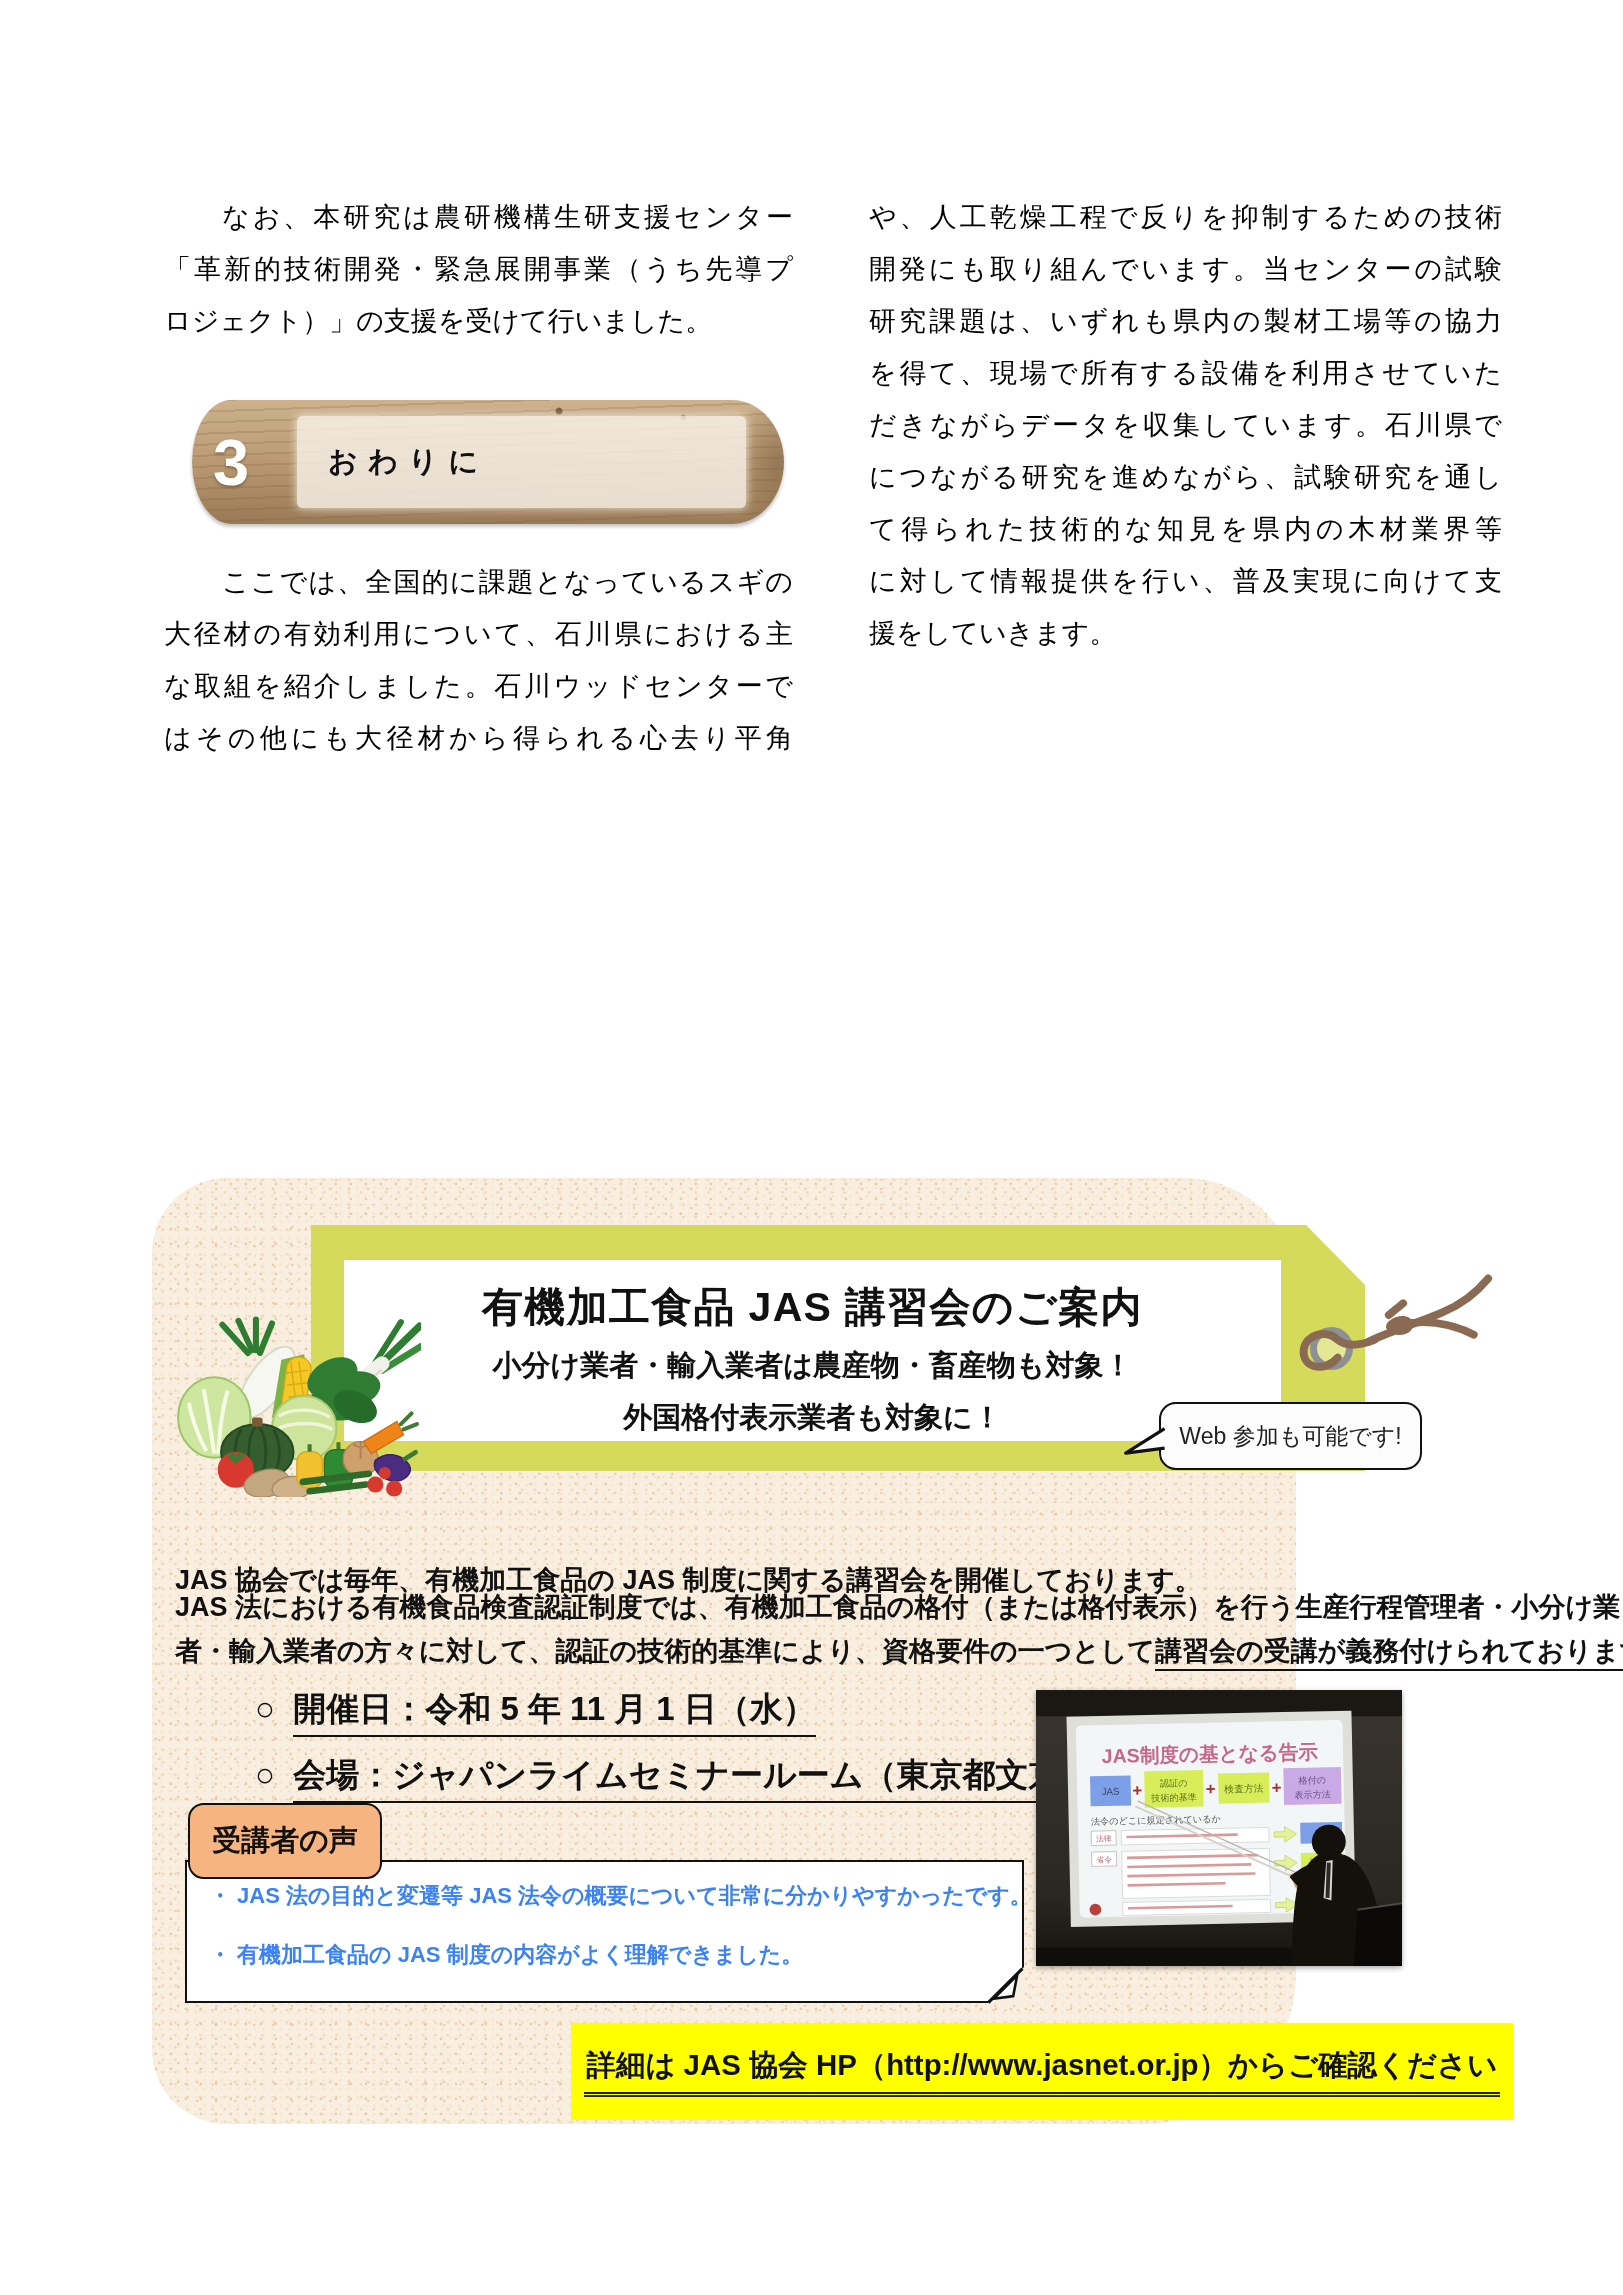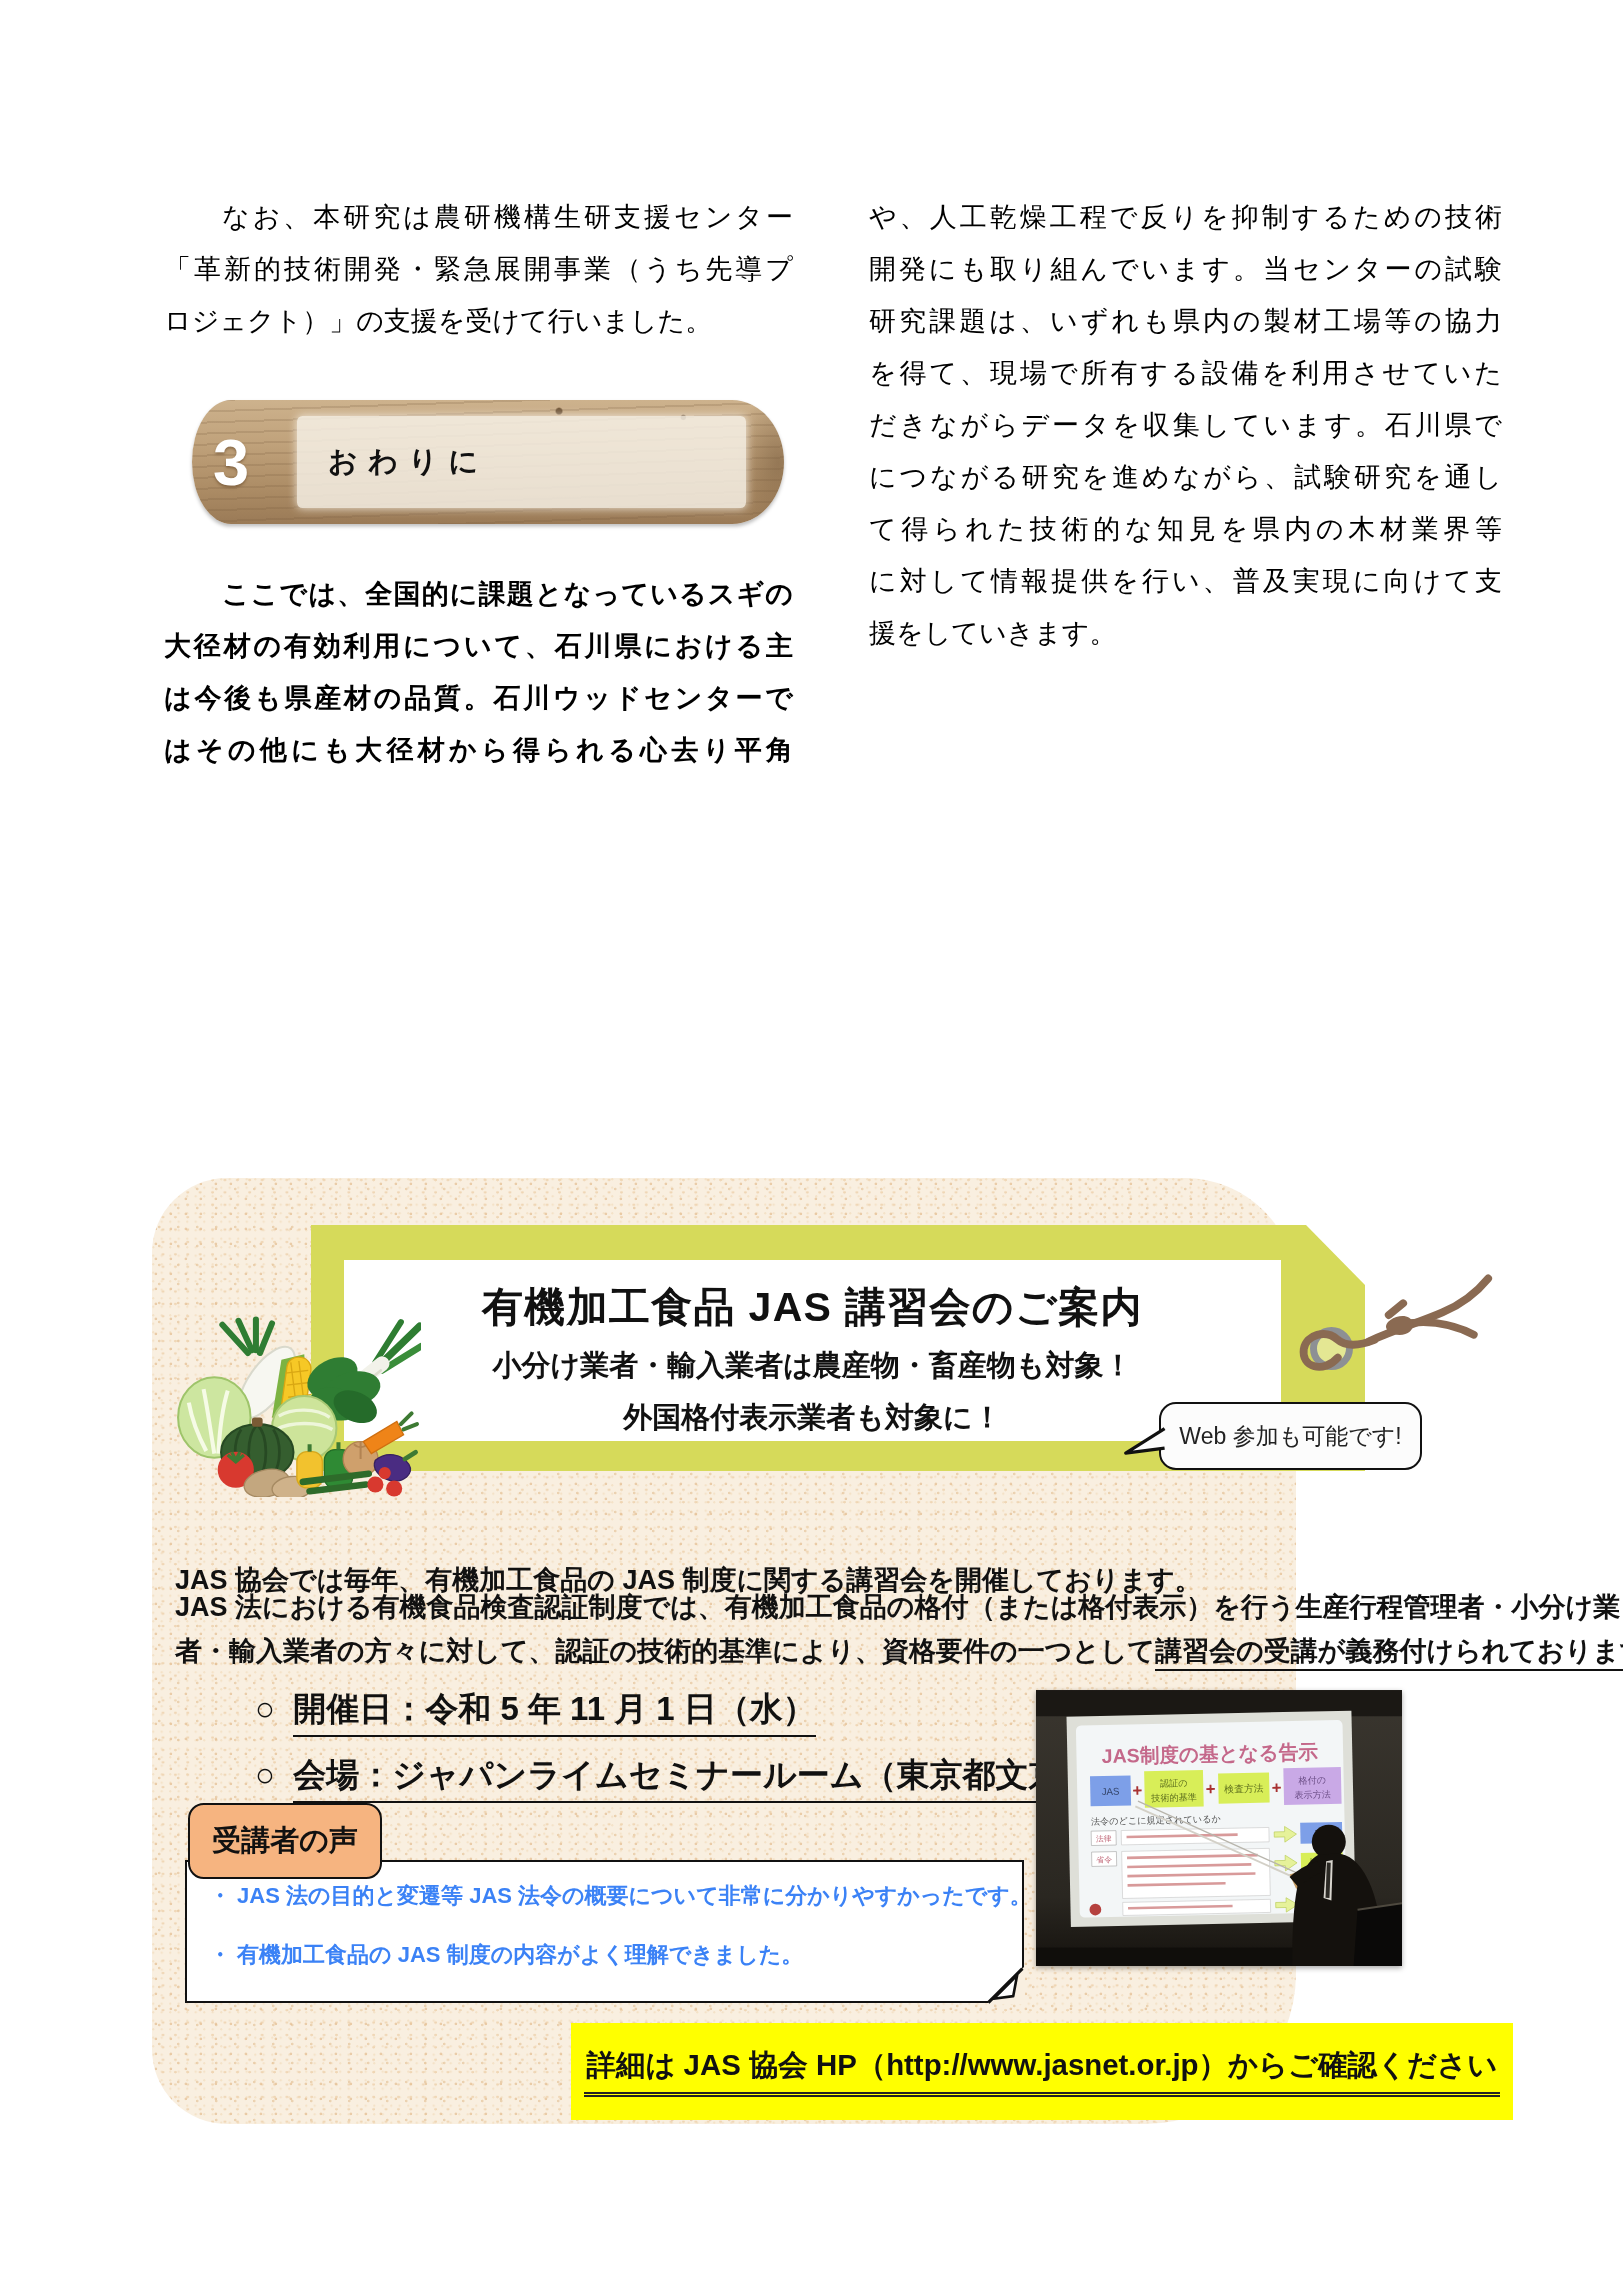--- a/index.html
+++ b/index.html
@@ -7,21 +7,21 @@
         font-family:"Liberation Sans","DejaVu Sans",sans-serif;color:#000;}
 
   
   .aline{position:relative;font-family:"Liberation Serif","DejaVu Serif",serif;
          font-size:27px;line-height:52px;height:52px;color:#000;
          text-align:justify;text-align-last:justify;white-space:nowrap;}
   .aline.noj{text-align-last:left;}
   .aline.ind{text-indent:58px;}
   .col-left{position:absolute;left:164px;top:191px;width:629px;}
   .col-right{position:absolute;left:831px;top:191px;width:633px;margin-left:38px;}
-  .para2{position:absolute;left:164px;top:568px;width:629px;font-weight:bold;}
+  .para2{position:absolute;left:164px;top:556px;width:629px;}
 
   
   .wood{position:absolute;left:192px;top:400px;width:592px;height:124px;
         border-radius:39px 52px 52px 39px / 62px;
         background:
           radial-gradient(ellipse 59px 105px at 99% 50%, rgba(120,92,62,.55), rgba(120,92,62,0) 70%),
           radial-gradient(circle 5.9px at 62% 9%, #6e5335 0 45%, rgba(110,83,53,0) 70%),
           radial-gradient(circle 4.6px at 83% 14%, #6e5335 0 45%, rgba(110,83,53,0) 70%),
           repeating-linear-gradient(178deg, rgba(116,88,58,.20) 0 2px, rgba(0,0,0,0) 2px 11px),
           linear-gradient(180deg,#cdb28d 0%,#c0a27b 35%,#ad8d66 70%,#9a7a56 100%);
@@ -103,21 +103,21 @@
     <div class="wood">
       <span class="wood-num">3</span>
       <div class="wood-panel">
         <span class="wood-title">おわりに</span>
       </div>
     </div>
 
     <div class="para2">
       <div class="aline ind">ここでは、全国的に課題となっているスギの</div>
       <div class="aline">大径材の有効利用について、石川県における主</div>
-      <div class="aline">は今後も県産材の品質。石川ウッドセンターで</div>
+      <div class="aline">な取組を紹介しました。石川ウッドセンターで</div>
       <div class="aline">はその他にも大径材から得られる心去り平角</div>
     </div>
 
     <div class="col-right">
       <div class="aline">や、人工乾燥工程で反りを抑制するための技術</div>
       <div class="aline">開発にも取り組んでいます。当センターの試験</div>
       <div class="aline">研究課題は、いずれも県内の製材工場等の協力</div>
       <div class="aline">を得て、現場で所有する設備を利用させていた</div>
       <div class="aline">だきながらデータを収集しています。石川県で</div>
       <div class="aline">につながる研究を進めながら、試験研究を通し</div>

